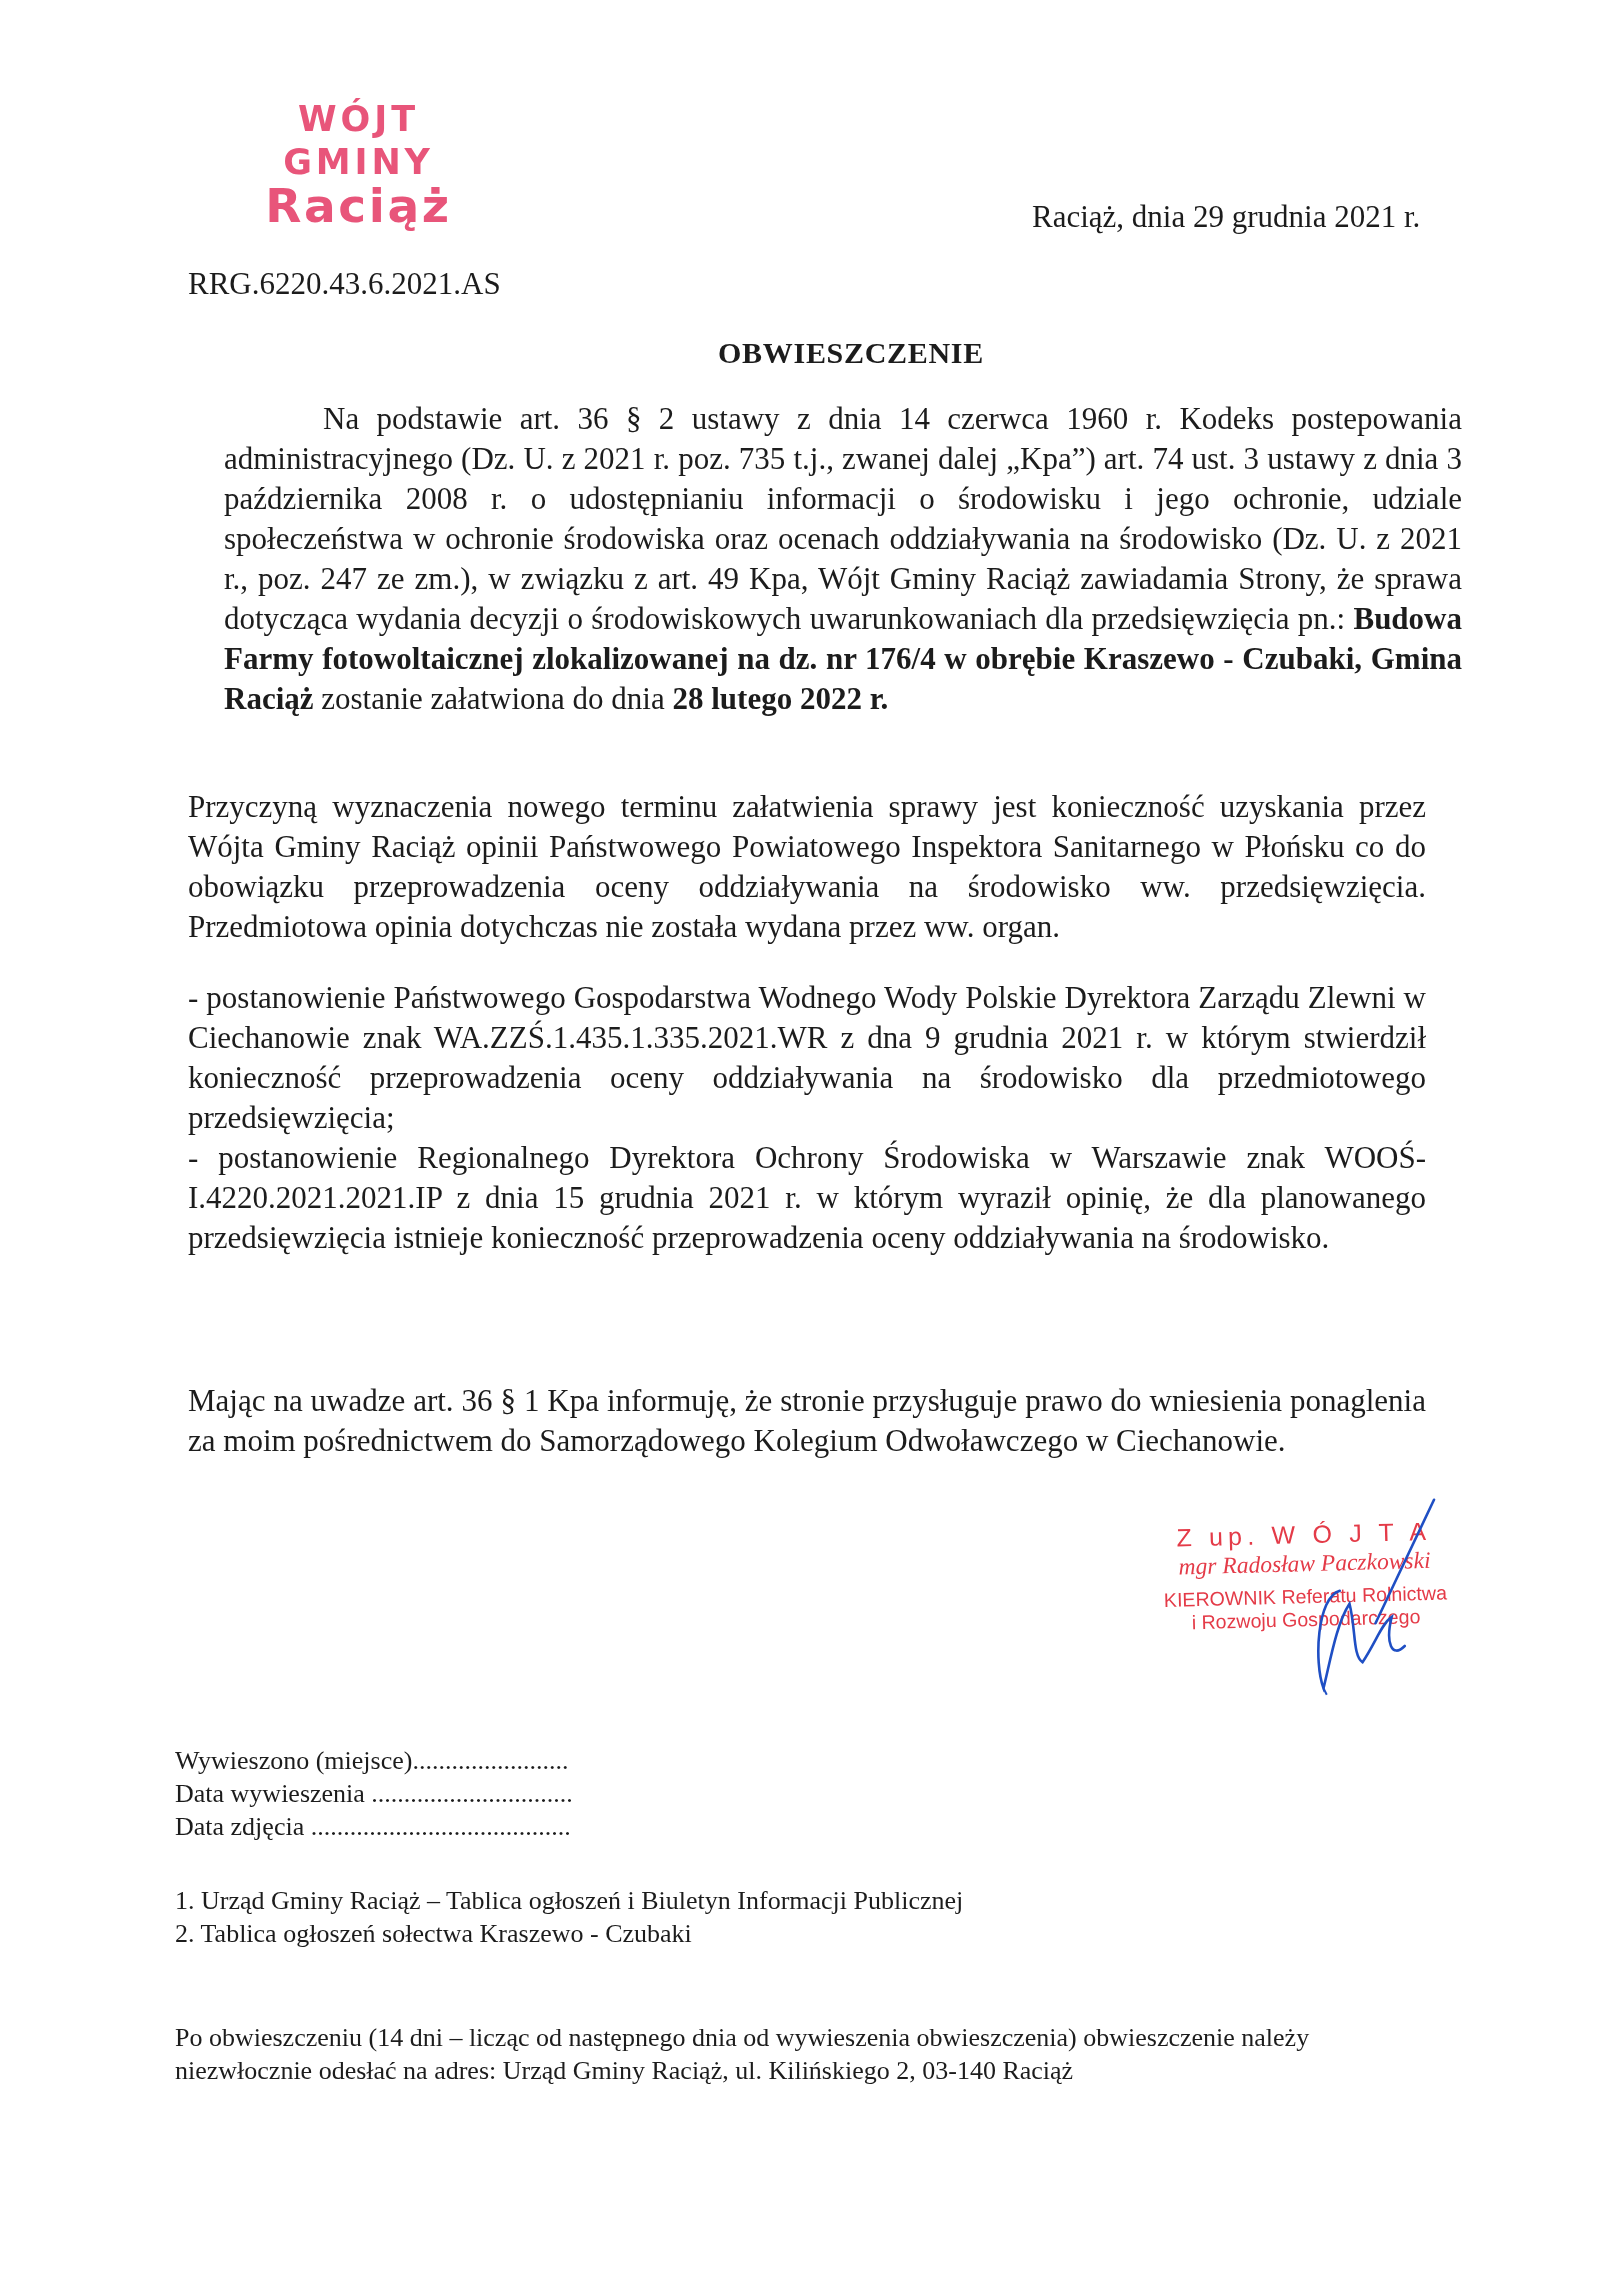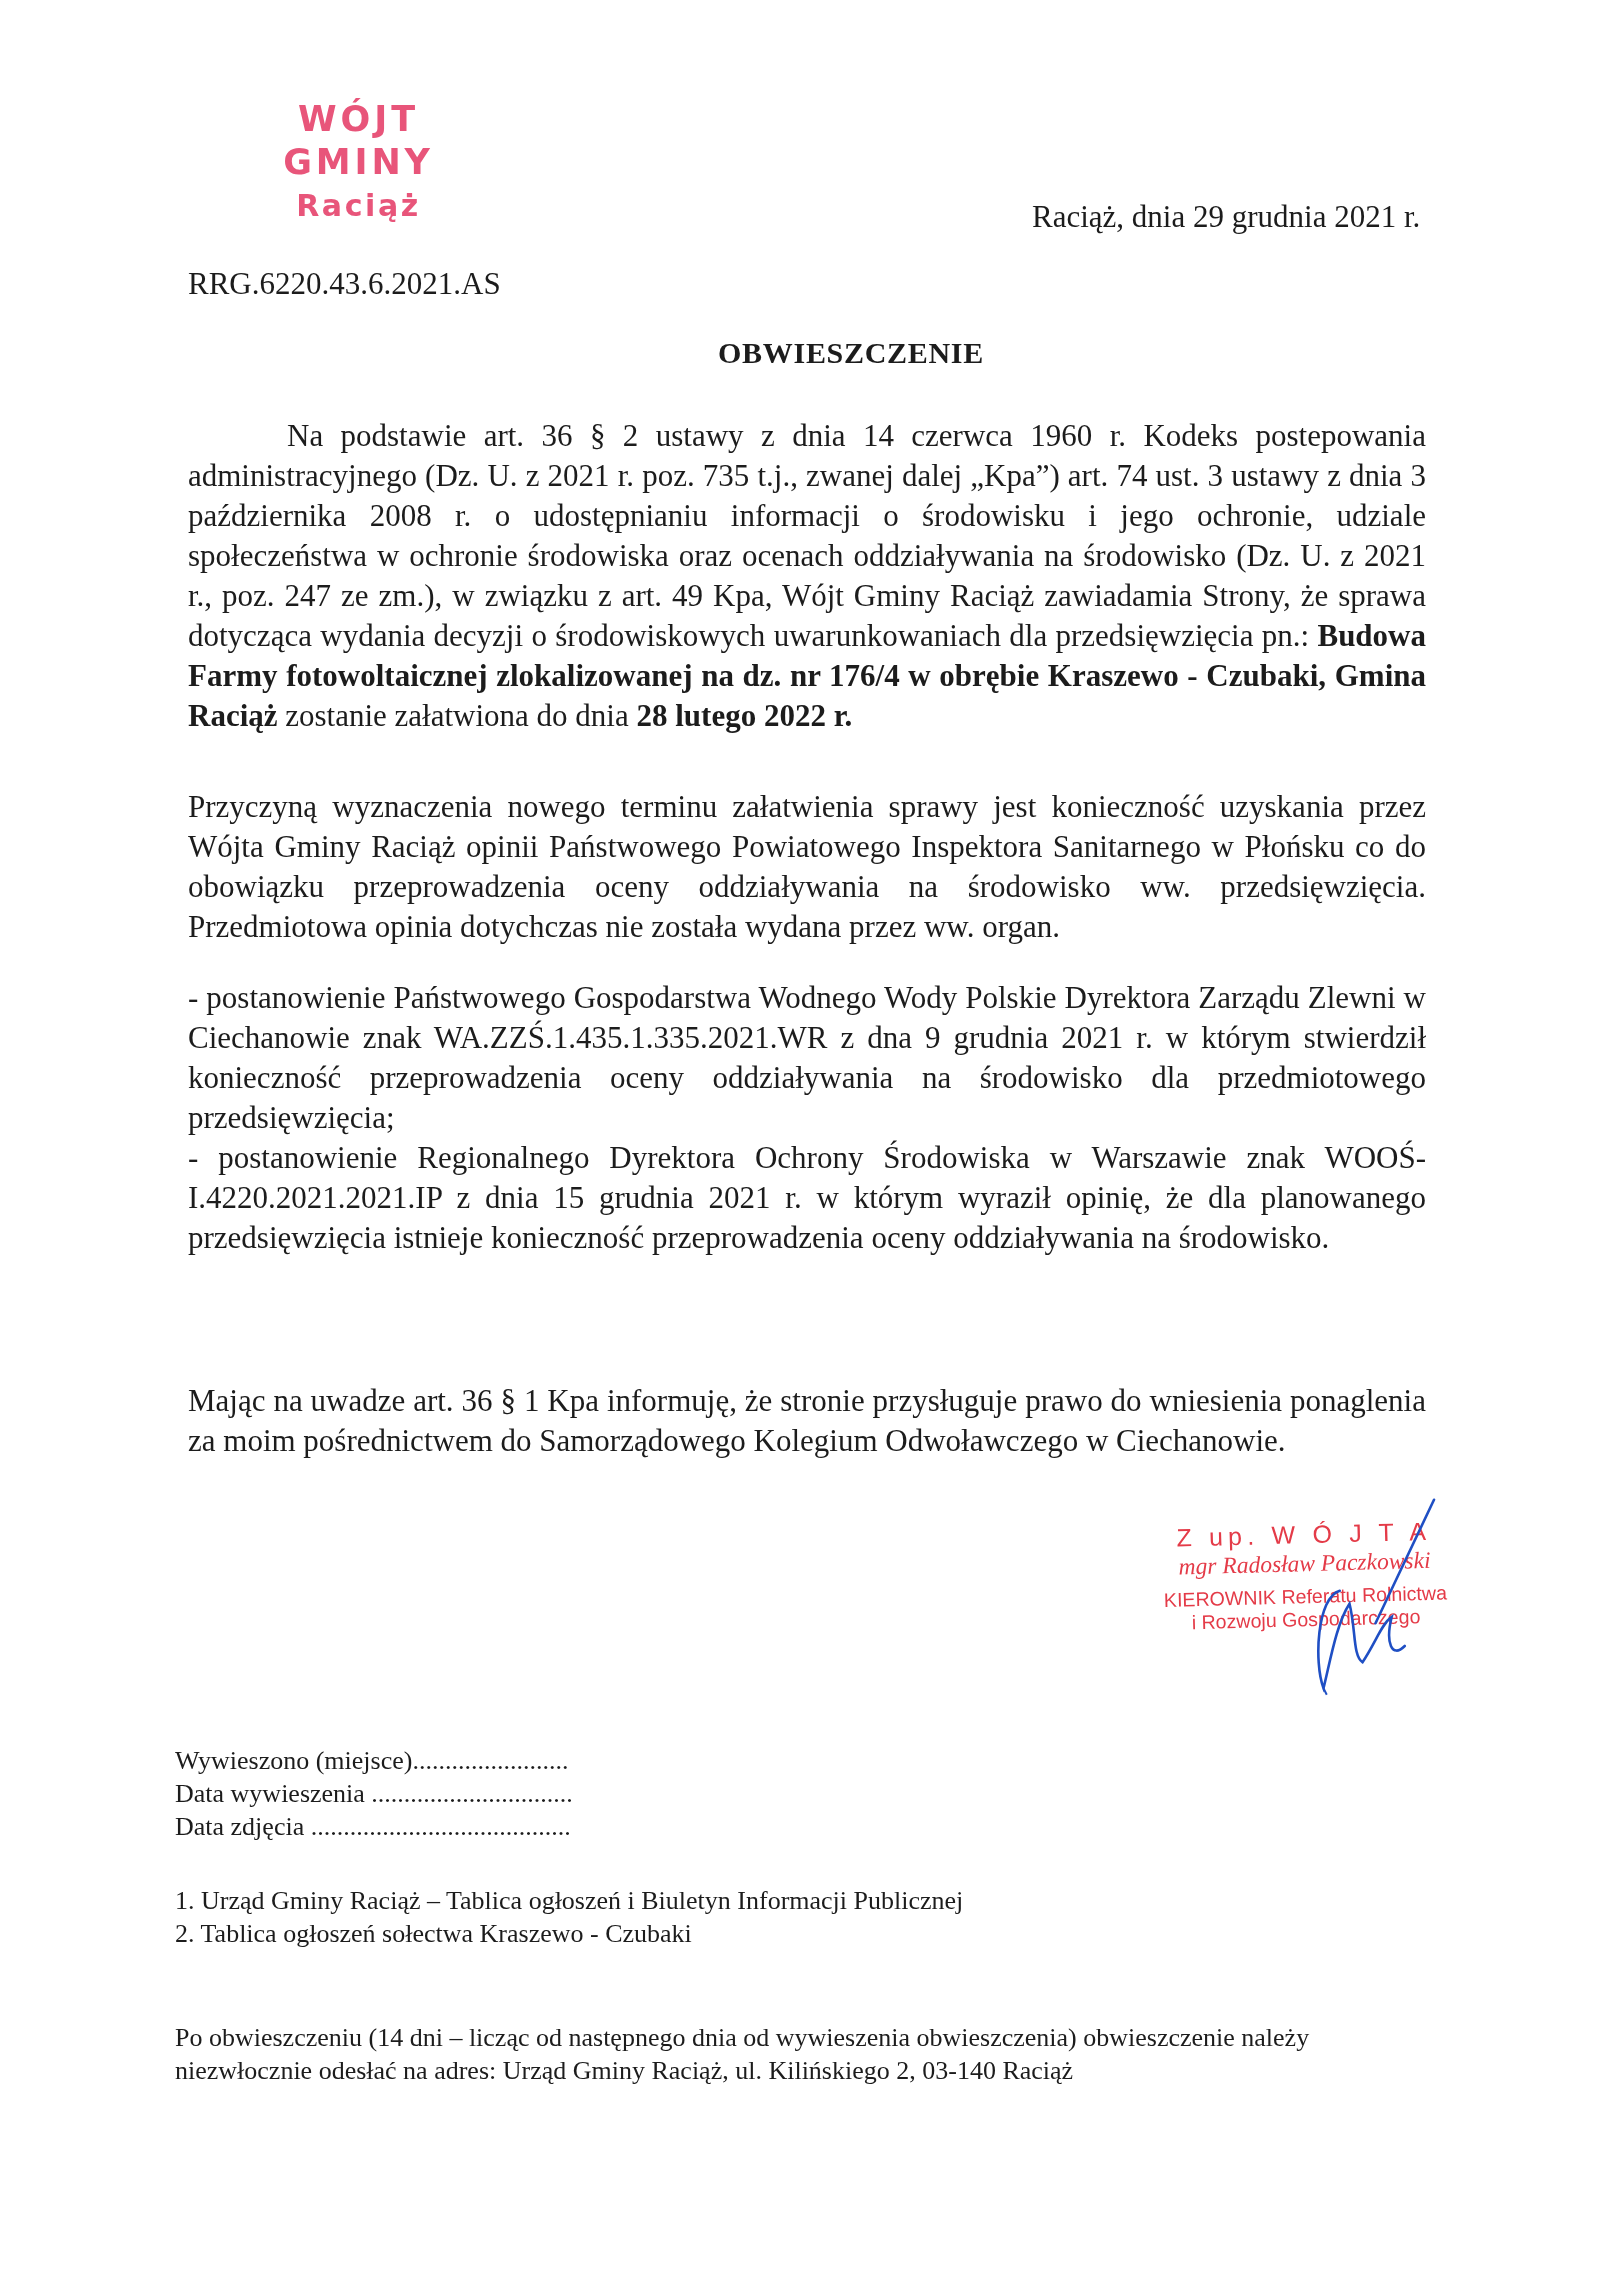--- a/index.html
+++ b/index.html
@@ -2,21 +2,21 @@
 <html style="font-size:10.4px"><head>
 <meta charset="utf-8">
 <style>
   html, body { margin: 0; padding: 0; background: #ffffff; }
   body { width: 1616px; height: 2284px; position: relative; overflow: hidden;
          font-family: "Liberation Serif", "DejaVu Serif", serif; color: #1c1c1c; }
   .abs { position: absolute; }
   .stamp-top { left: 215px; top: 98px; width: 287px; text-align: center;
                font-family: "DejaVu Sans", "Liberation Sans", sans-serif; color: #e8557a; font-weight: bold; }
   .stamp-top .l1 { font-size: 35px; letter-spacing: 3.9px; line-height: 43px; }
-  .stamp-top .l2 { font-size: 30px; letter-spacing: 2.6px; line-height: 43px; text-align: center; }
+  .stamp-top .l2 { font-size: 47px; letter-spacing: 2.6px; line-height: 43px; text-align: center; }
   .date-line { left: 1032px; top: 199px; font-size: 31px; text-align: right; }
   .sign-ref { left: 188px; top: 266px; font-size: 31px; }
   .title { left: 0; width: 1608px; top: 336px; text-align: center; font-size: 30px; font-weight: bold; letter-spacing: 0.7px; padding-left: 47px; }
   .para { left: 188px; width: 1238px; font-size: 31px; line-height: 40px; text-align: justify; }
   .para p { margin: 0; }
   .indent { text-indent: 99px; }
   .b { font-weight: bold; }
   .sig { left: 1121px; top: 1525px; width: 365px; color: #e43b48; transform: rotate(-1.5deg); transform-origin: left top; }
   .sig .s1 { font-family: "Liberation Sans", "DejaVu Sans", sans-serif; font-size: 25px; letter-spacing: 5.2px; text-align: center; line-height: 29px; }
   .sig .s2 { font-family: "Liberation Serif", serif; font-style: italic; font-size: 23.5px; text-align: center; line-height: 29px; }
@@ -31,21 +31,21 @@
 <div class="abs stamp-top">
   <div class="l1">WÓJT GMINY</div>
   <div class="l2">Raciąż</div>
 </div>
 
 <div class="abs date-line">Raciąż, dnia 29 grudnia 2021 r.</div>
 <div class="abs sign-ref">RRG.6220.43.6.2021.AS</div>
 
 <div class="abs title">OBWIESZCZENIE</div>
 
-<div class="abs para" style="top:416px;">
+<div class="abs para" style="top:399px;margin-left:36px;">
   <p class="indent">
     <span>Na podstawie art. 36 § 2 ustawy z dnia 14 czerwca 1960 r. Kodeks postepowania administracyjnego (Dz. U. z 2021 r. poz. 735 t.j., zwanej dalej „Kpa”) art. 74 ust. 3 ustawy z dnia 3 października 2008 r. o udostępnianiu informacji o środowisku i jego ochronie, udziale społeczeństwa w ochronie środowiska oraz ocenach oddziaływania na środowisko (Dz. U. z 2021 r.,  poz. 247 ze zm.), w związku z art. 49 Kpa, Wójt Gminy Raciąż zawiadamia Strony, że sprawa dotycząca wydania decyzji o środowiskowych uwarunkowaniach dla przedsięwzięcia pn.: </span><span class="b">Budowa Farmy fotowoltaicznej zlokalizowanej na dz. nr 176/4 w obrębie Kraszewo - Czubaki, Gmina Raciąż</span><span> zostanie załatwiona do dnia </span><span class="b">28 lutego 2022 r.</span>
   </p>
 </div>
 
 <div class="abs para" style="top:787px;">
   <p>Przyczyną wyznaczenia nowego terminu załatwienia sprawy jest konieczność uzyskania przez Wójta Gminy Raciąż opinii Państwowego Powiatowego Inspektora Sanitarnego w Płońsku co do obowiązku przeprowadzenia oceny oddziaływania na środowisko ww. przedsięwzięcia. Przedmiotowa opinia dotychczas nie została wydana przez ww. organ.</p>
 </div>
 
 <div class="abs para" style="top:978px;">

